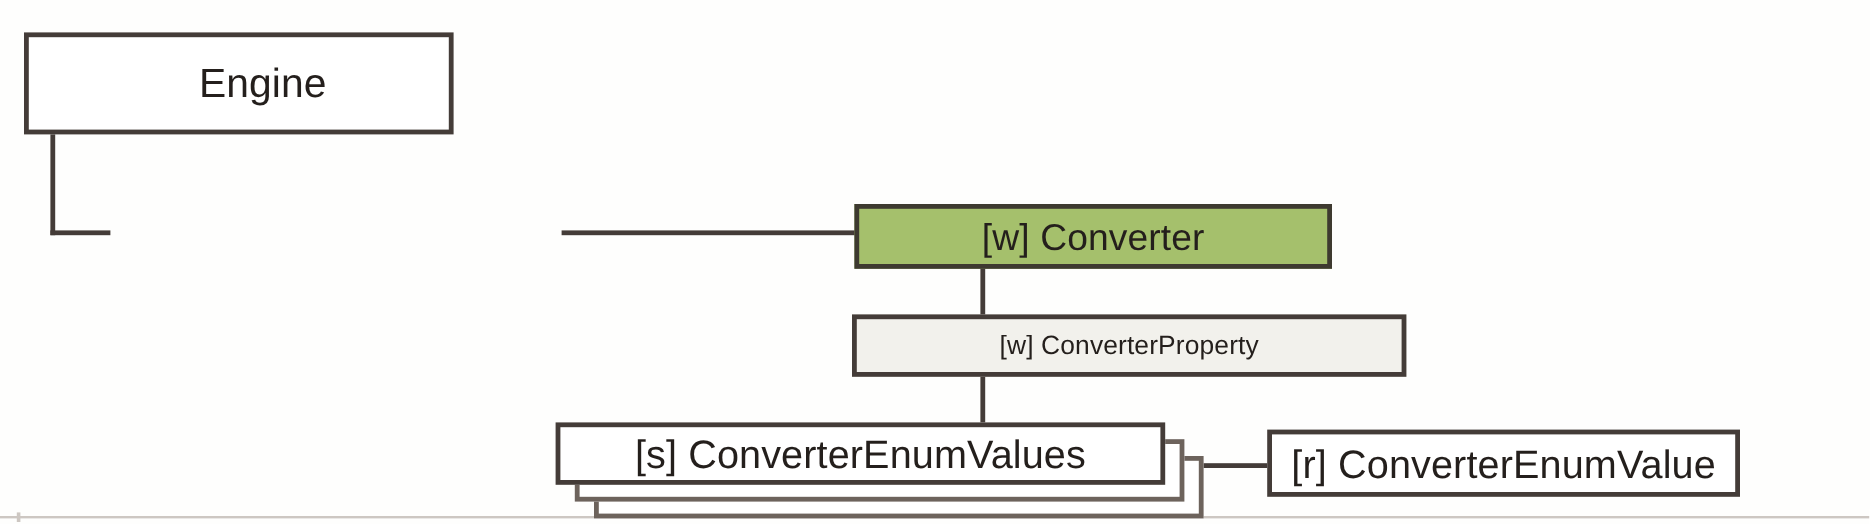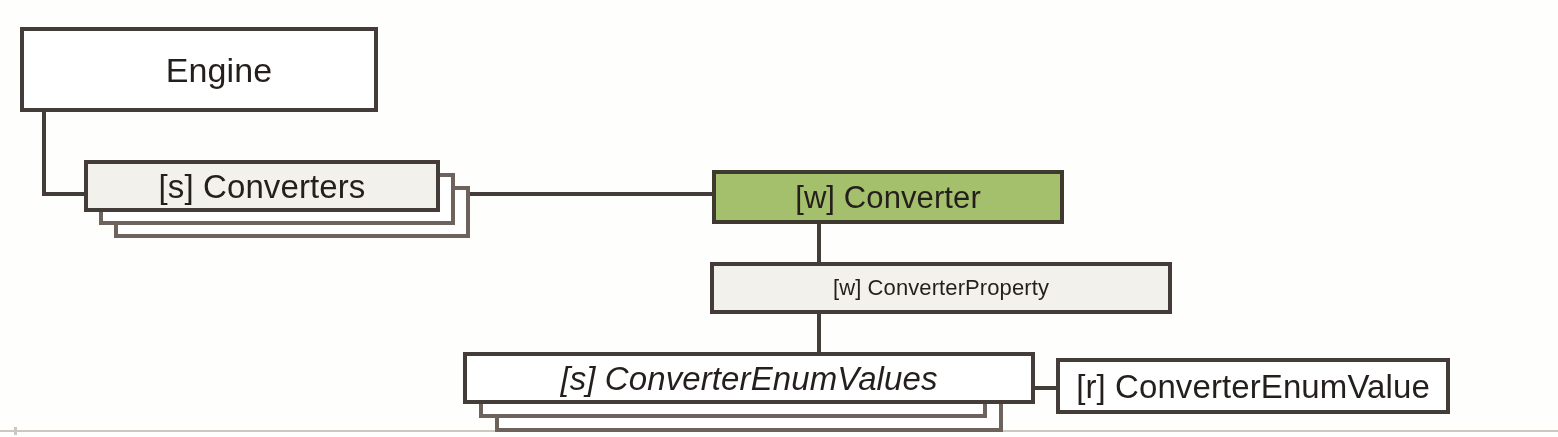--- a/index.html
+++ b/index.html
@@ -80,40 +80,33 @@
 
   <div class="edge edge-h" style="left:996px; top:386px; width:62px;"></div>
 
   <div class="baseline-rule" style="left:0px; top:430px; width:1558px;"></div>
   <div class="baseline-rule" style="left:14px; top:427px; width:3px; height:8px;"></div>
 
   <div class="node plain" style="left:20px; top:27px; width:358px; height:85px; font-size:34px;padding-left:40px;">
     <span class="node-label">Engine</span>
   </div>
 
-  <div class="stack-wrap" style="left:84px; top:160px; width:416px; height:78px;">
-    <div class="shadow" style="left:30px; top:26px; width:356px; height:52px;"></div>
-    <div class="shadow" style="left:15px; top:13px; width:356px; height:52px;"></div>
-    <div class="node soft" style="width:356px; height:52px; font-size:33px;">
-      <span class="node-label">[s] Converters</span>
-    </div>
-  </div>
 
-  <div class="node sel" style="left:712px; top:170px; width:352px; height:54px; font-size:31px;">
+  <div class="node sel" style="left:712px; top:170px; width:398px; height:54px; font-size:31px;">
     <span class="node-label">[w] Converter</span>
   </div>
 
   <div class="node soft" style="left:710px; top:262px; width:462px; height:52px; font-size:22px;">
     <span class="node-label">[w] ConverterProperty</span>
   </div>
 
   <div class="stack-wrap" style="left:463px; top:352px; width:540px; height:82px;">
     <div class="shadow" style="left:32px; top:28px; width:508px; height:52px;"></div>
     <div class="shadow" style="left:16px; top:14px; width:508px; height:52px;"></div>
-    <div class="node plain" style="width:572px; height:52px; font-size:33px;font-style:italic;">
+    <div class="node plain" style="width:508px; height:52px; font-size:33px;">
       <span class="node-label">[s] ConverterEnumValues</span>
     </div>
   </div>
 
   <div class="node plain" style="left:1056px; top:358px; width:394px; height:56px; font-size:33px;">
     <span class="node-label">[r] ConverterEnumValue</span>
   </div>
 
 </div>
 

